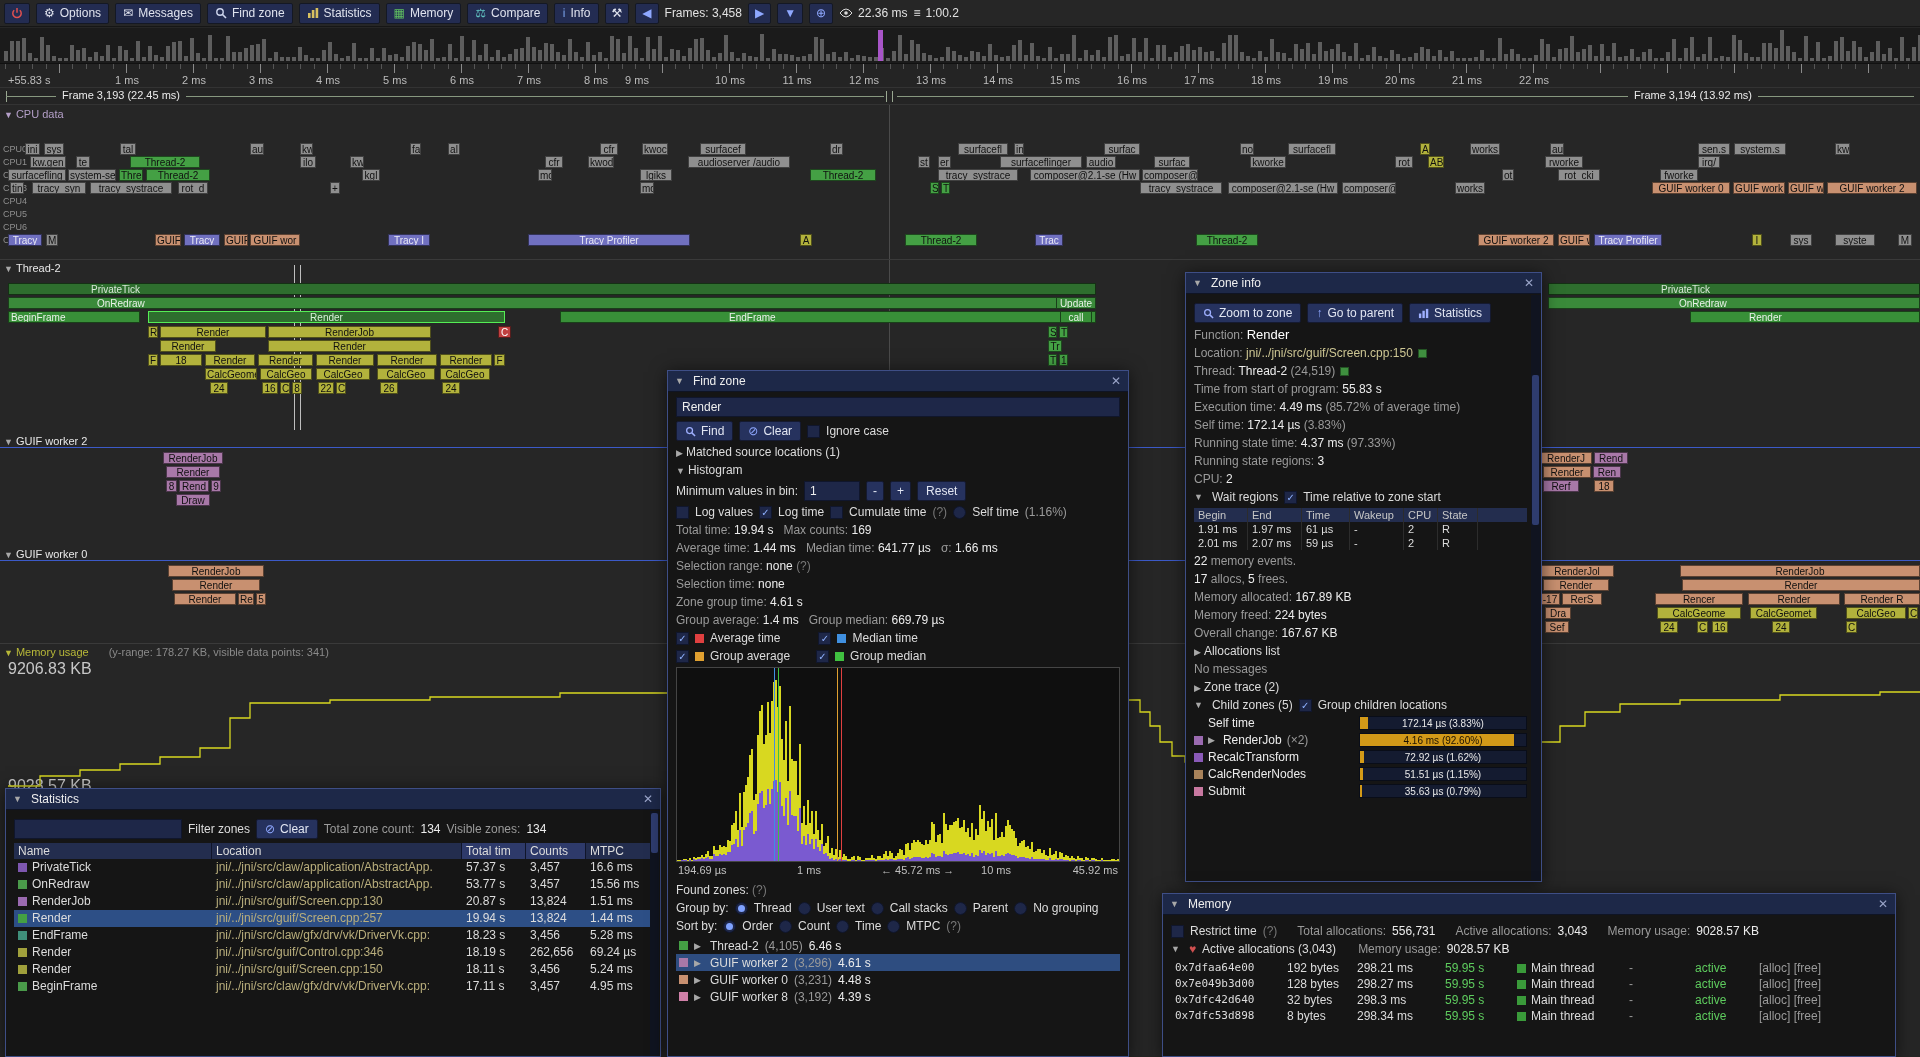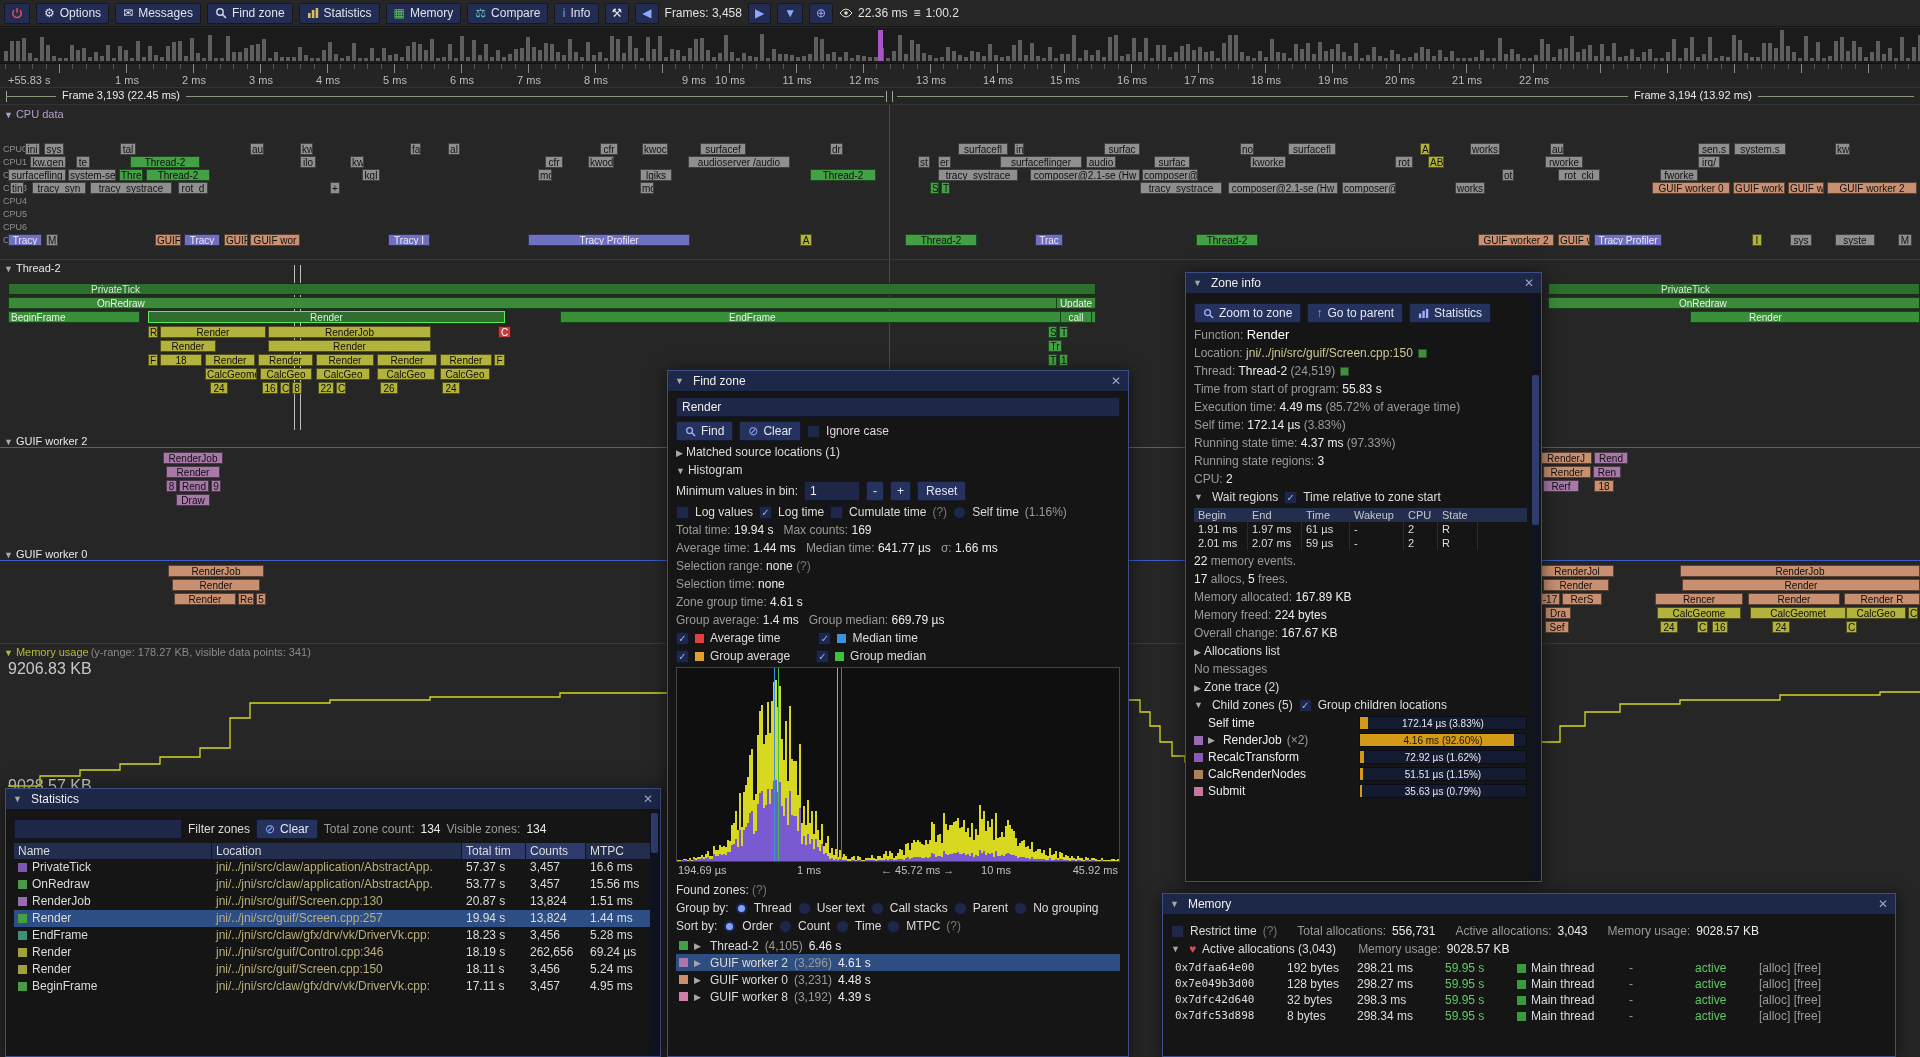--- a/index.html
+++ b/index.html
@@ -28,21 +28,21 @@
 .fedge{position:absolute;top:3px;width:1px;height:11px;background:#9aa892}
 .flabel{position:absolute;top:1px;background:#242424;padding:0 6px;white-space:nowrap}
 
 #timeline{position:absolute;left:0;top:105px;width:1920px;height:952px;background:#262626;overflow:hidden;z-index:1}
 .sechdr{position:absolute;left:4px;font-size:11px;white-space:nowrap;color:#e8e8e8}
 .caret{color:#a8a8a8;font-size:9px;margin-right:3px}
 .cpuhdr{color:#b49fc8}
 .cpuhdr .caret{color:#b49fc8}
 .memhdr{color:#b8b838}
 .memhdr .caret{color:#b8b838}
-.memhdr .info{color:#8a8a8a;margin-left:2px}
+.memhdr .info{color:#8a8a8a;margin-left:20px}
 .cpulab{position:absolute;left:3px;font-size:9px;color:#8f8f8f}
 .zrow{position:absolute;left:0;width:1920px;height:13px}
 .zone{position:absolute;top:0;height:12px;font-size:10px;line-height:11px;text-align:center;overflow:hidden;white-space:nowrap;border:1px solid rgba(0,0,0,.55);color:#101010;cursor:pointer;padding:0 1px}
 .z-g{background:#8f8f8f}
 .z-gn{background:#44a044}
 .z-sal{background:#c89070}
 .z-blu{background:#7070c0;color:#e8e8f4}
 .z-ol{background:#b2b23c}
 .z-mv{background:#a878a8}
 .z-g1{background:#2e6e2e;color:#d8e8d8}
@@ -521,21 +521,21 @@
   <div id="ruler-labels">
         <span class="ruler-label" style="left: 8px;">+55.83 s</span>
         <span class="ruler-label" style="left: 127px; transform: translateX(-50%);">1 ms</span>
         <span class="ruler-label" style="left: 194px; transform: translateX(-50%);">2 ms</span>
         <span class="ruler-label" style="left: 261px; transform: translateX(-50%);">3 ms</span>
         <span class="ruler-label" style="left: 328px; transform: translateX(-50%);">4 ms</span>
         <span class="ruler-label" style="left: 395px; transform: translateX(-50%);">5 ms</span>
         <span class="ruler-label" style="left: 462px; transform: translateX(-50%);">6 ms</span>
         <span class="ruler-label" style="left: 529px; transform: translateX(-50%);">7 ms</span>
         <span class="ruler-label" style="left: 596px; transform: translateX(-50%);">8 ms</span>
-        <span class="ruler-label" style="left: 694px; transform: translateX(-50%);">9 ms</span>
+        <span class="ruler-label" style="left: 637px; transform: translateX(-50%);">9 ms</span>
         <span class="ruler-label" style="left: 730px; transform: translateX(-50%);">10 ms</span>
         <span class="ruler-label" style="left: 797px; transform: translateX(-50%);">11 ms</span>
         <span class="ruler-label" style="left: 864px; transform: translateX(-50%);">12 ms</span>
         <span class="ruler-label" style="left: 931px; transform: translateX(-50%);">13 ms</span>
         <span class="ruler-label" style="left: 998px; transform: translateX(-50%);">14 ms</span>
         <span class="ruler-label" style="left: 1065px; transform: translateX(-50%);">15 ms</span>
         <span class="ruler-label" style="left: 1132px; transform: translateX(-50%);">16 ms</span>
         <span class="ruler-label" style="left: 1199px; transform: translateX(-50%);">17 ms</span>
         <span class="ruler-label" style="left: 1266px; transform: translateX(-50%);">18 ms</span>
         <span class="ruler-label" style="left: 1333px; transform: translateX(-50%);">19 ms</span>
@@ -774,21 +774,21 @@
         <div class="zone z-sal" style="left: 256px; width: 10px;">5</div>
         <div class="zone z-sal" style="left: 1540px; width: 20px;">-17</div>
         <div class="zone z-sal" style="left: 1562px; width: 40px;">RerS</div>
         <div class="zone z-sal" style="left: 1655px; width: 88px;">Rencer</div>
         <div class="zone z-sal" style="left: 1748px; width: 92px;">Render</div>
         <div class="zone z-sal" style="left: 1844px; width: 76px;">Render R</div>
       </div>
   <div class="zrow" style="top:502px">
         <div class="zone z-sal" style="left: 1545px; width: 26px;">Dra</div>
         <div class="zone z-ol" style="left: 1657px; width: 84px;">CalcGeome</div>
-        <div class="zone z-ol" style="left: 1750px; width: 96px;">CalcGeomet</div>
+        <div class="zone z-ol" style="left: 1750px; width: 67px;">CalcGeomet</div>
         <div class="zone z-ol" style="left: 1846px; width: 60px;">CalcGeo</div>
         <div class="zone z-ol" style="left: 1908px; width: 10px;">C</div>
       </div>
   <div class="zrow" style="top:516px">
         <div class="zone z-sal" style="left: 1545px; width: 24px;">Sef</div>
         <div class="zone z-ol" style="left: 1660px; width: 18px;">24</div>
         <div class="zone z-ol" style="left: 1697px; width: 11px;">C</div>
         <div class="zone z-ol" style="left: 1712px; width: 16px;">16</div>
         <div class="zone z-ol" style="left: 1772px; width: 18px;">24</div>
         <div class="zone z-ol" style="left: 1846px; width: 11px;">C</div>

